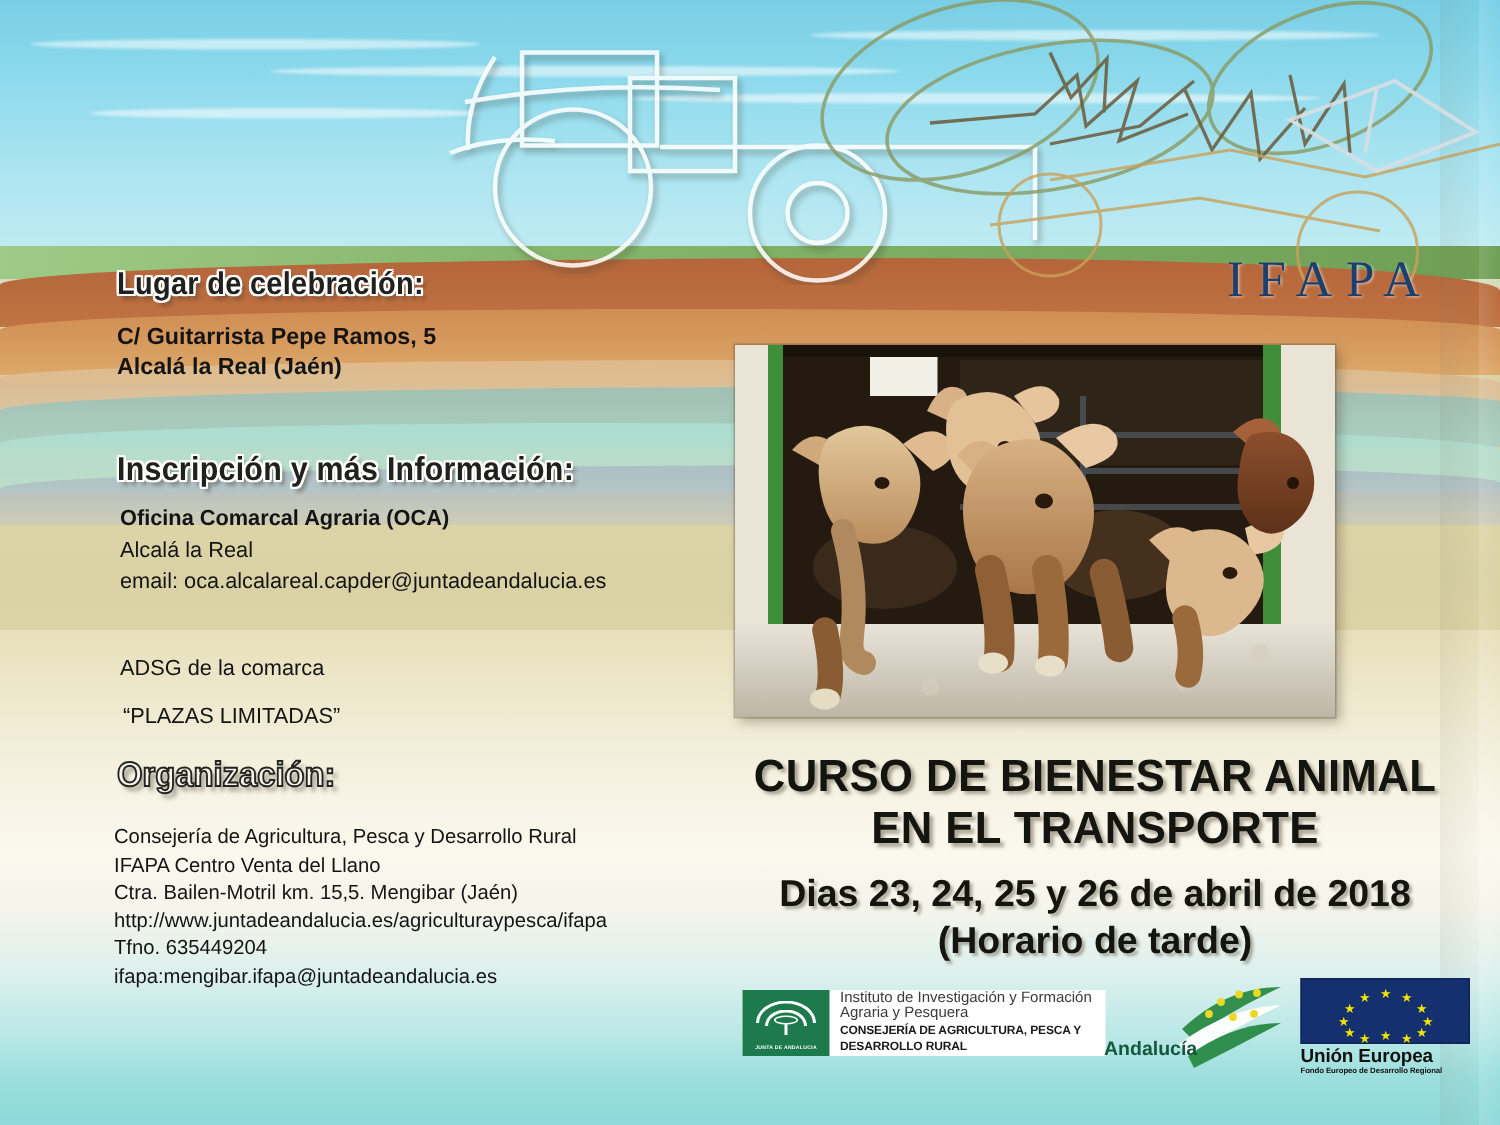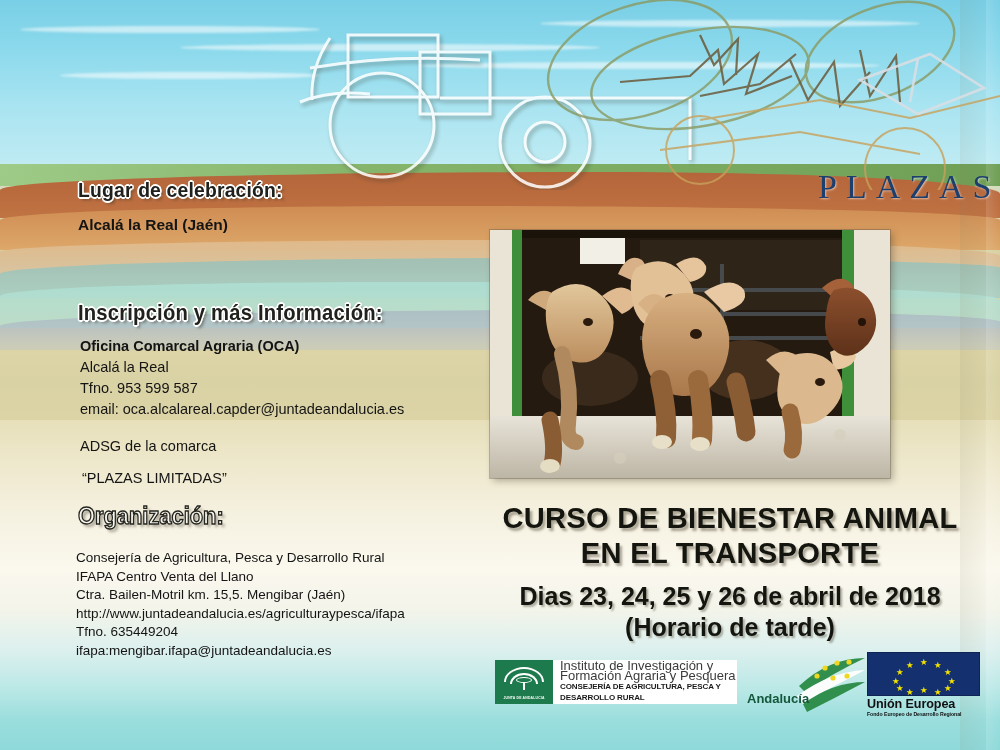--- a/index.html
+++ b/index.html
@@ -125,25 +125,25 @@
   }
   .junta-mark .cap {
     position:absolute; left:21px; top:17px; width:16px; height:6px;
     border-radius:50%; background:#1d7a4c; border:1.6px solid #fff;
   }
   .junta-mark .jlabel {
     position:absolute; left:0; bottom:4px; width:58px; text-align:center;
     font-size:3.4px; color:#ffffff; letter-spacing:.2px; font-weight:bold;
   }
   .junta-txt { padding-left:7px; }
-  .junta-txt .l1 { font-size:13px; color:#3b3b3b; line-height:10px; }
+  .junta-txt .l1 { font-size:10px; color:#3b3b3b; line-height:10px; }
   .junta-txt .l2 { font-size:8px; font-weight:bold; color:#1a1a1a; line-height:11px; letter-spacing:-.1px;}
 
   .logo-and {
-    position:absolute; left:252px; top:2px; width:122px; height:58px;
+    position:absolute; left:241px; top:2px; width:122px; height:58px;
   }
   .and-txt { position:absolute; left:0; bottom:6px; font-weight:bold; color:#14573a; }
   .and-txt .a1 { font-size:13px; line-height:15px; }
   .and-txt .a2 { font-size:13px; line-height:15px; }
 
   .logo-eu {
     position:absolute; left:372px; top:0px; width:122px; height:72px;
   }
   .eu-flag {
     width:113px; height:44px; background:#15306e; position:relative;
@@ -206,36 +206,36 @@
       <path d="M660 150 l140 -18 l120 22"></path>
       <circle cx="905" cy="168" r="40"></circle>
       <circle cx="700" cy="150" r="34"></circle>
     </g>
     <g fill="none" stroke="#d9dfe4" stroke-width="2.6" opacity=".9">
       <path d="M860 80 l70 -26 l54 34 l-66 26 z"></path>
       <path d="M918 58 l-8 44"></path>
     </g>
   </svg>
 
-  <div class="ifapa">PLAZAS</div>
+  <div class="ifapa">IFAPA</div>
 
   <div class="lcol">
 
     <div class="h-solid" style="position:absolute;left:78px;top:178px;">Lugar de celebración:</div>
 
     <div class="addr" style="position:absolute;left:78px;top:215px;">
+      <div>C/ Guitarrista Pepe Ramos, 5</div>
       <div>Alcalá la Real (Jaén)</div>
     </div>
 
     <div class="h-solid" style="position:absolute;left:78px;top:300px;font-size:22px;">Inscripción y más Información:</div>
 
     <div class="info" style="position:absolute;left:80px;top:336px;">
       <div style="font-weight:bold;">Oficina Comarcal Agraria (OCA)</div>
       <div>Alcalá la Real</div>
-      <div>Tfno. 953 599 587</div>
       <div>email: oca.alcalareal.capder@juntadeandalucia.es</div>
     </div>
 
     <div class="info" style="position:absolute;left:80px;top:436px;">
       <span style="font-weight:normal;">ADSG</span><span> de la comarca</span>
     </div>
 
     <div class="info" style="position:absolute;left:82px;top:468px;">“PLAZAS LIMITADAS”</div>
 
     <div class="h-hollow" style="position:absolute;left:78px;top:503px;">Organización:</div>

